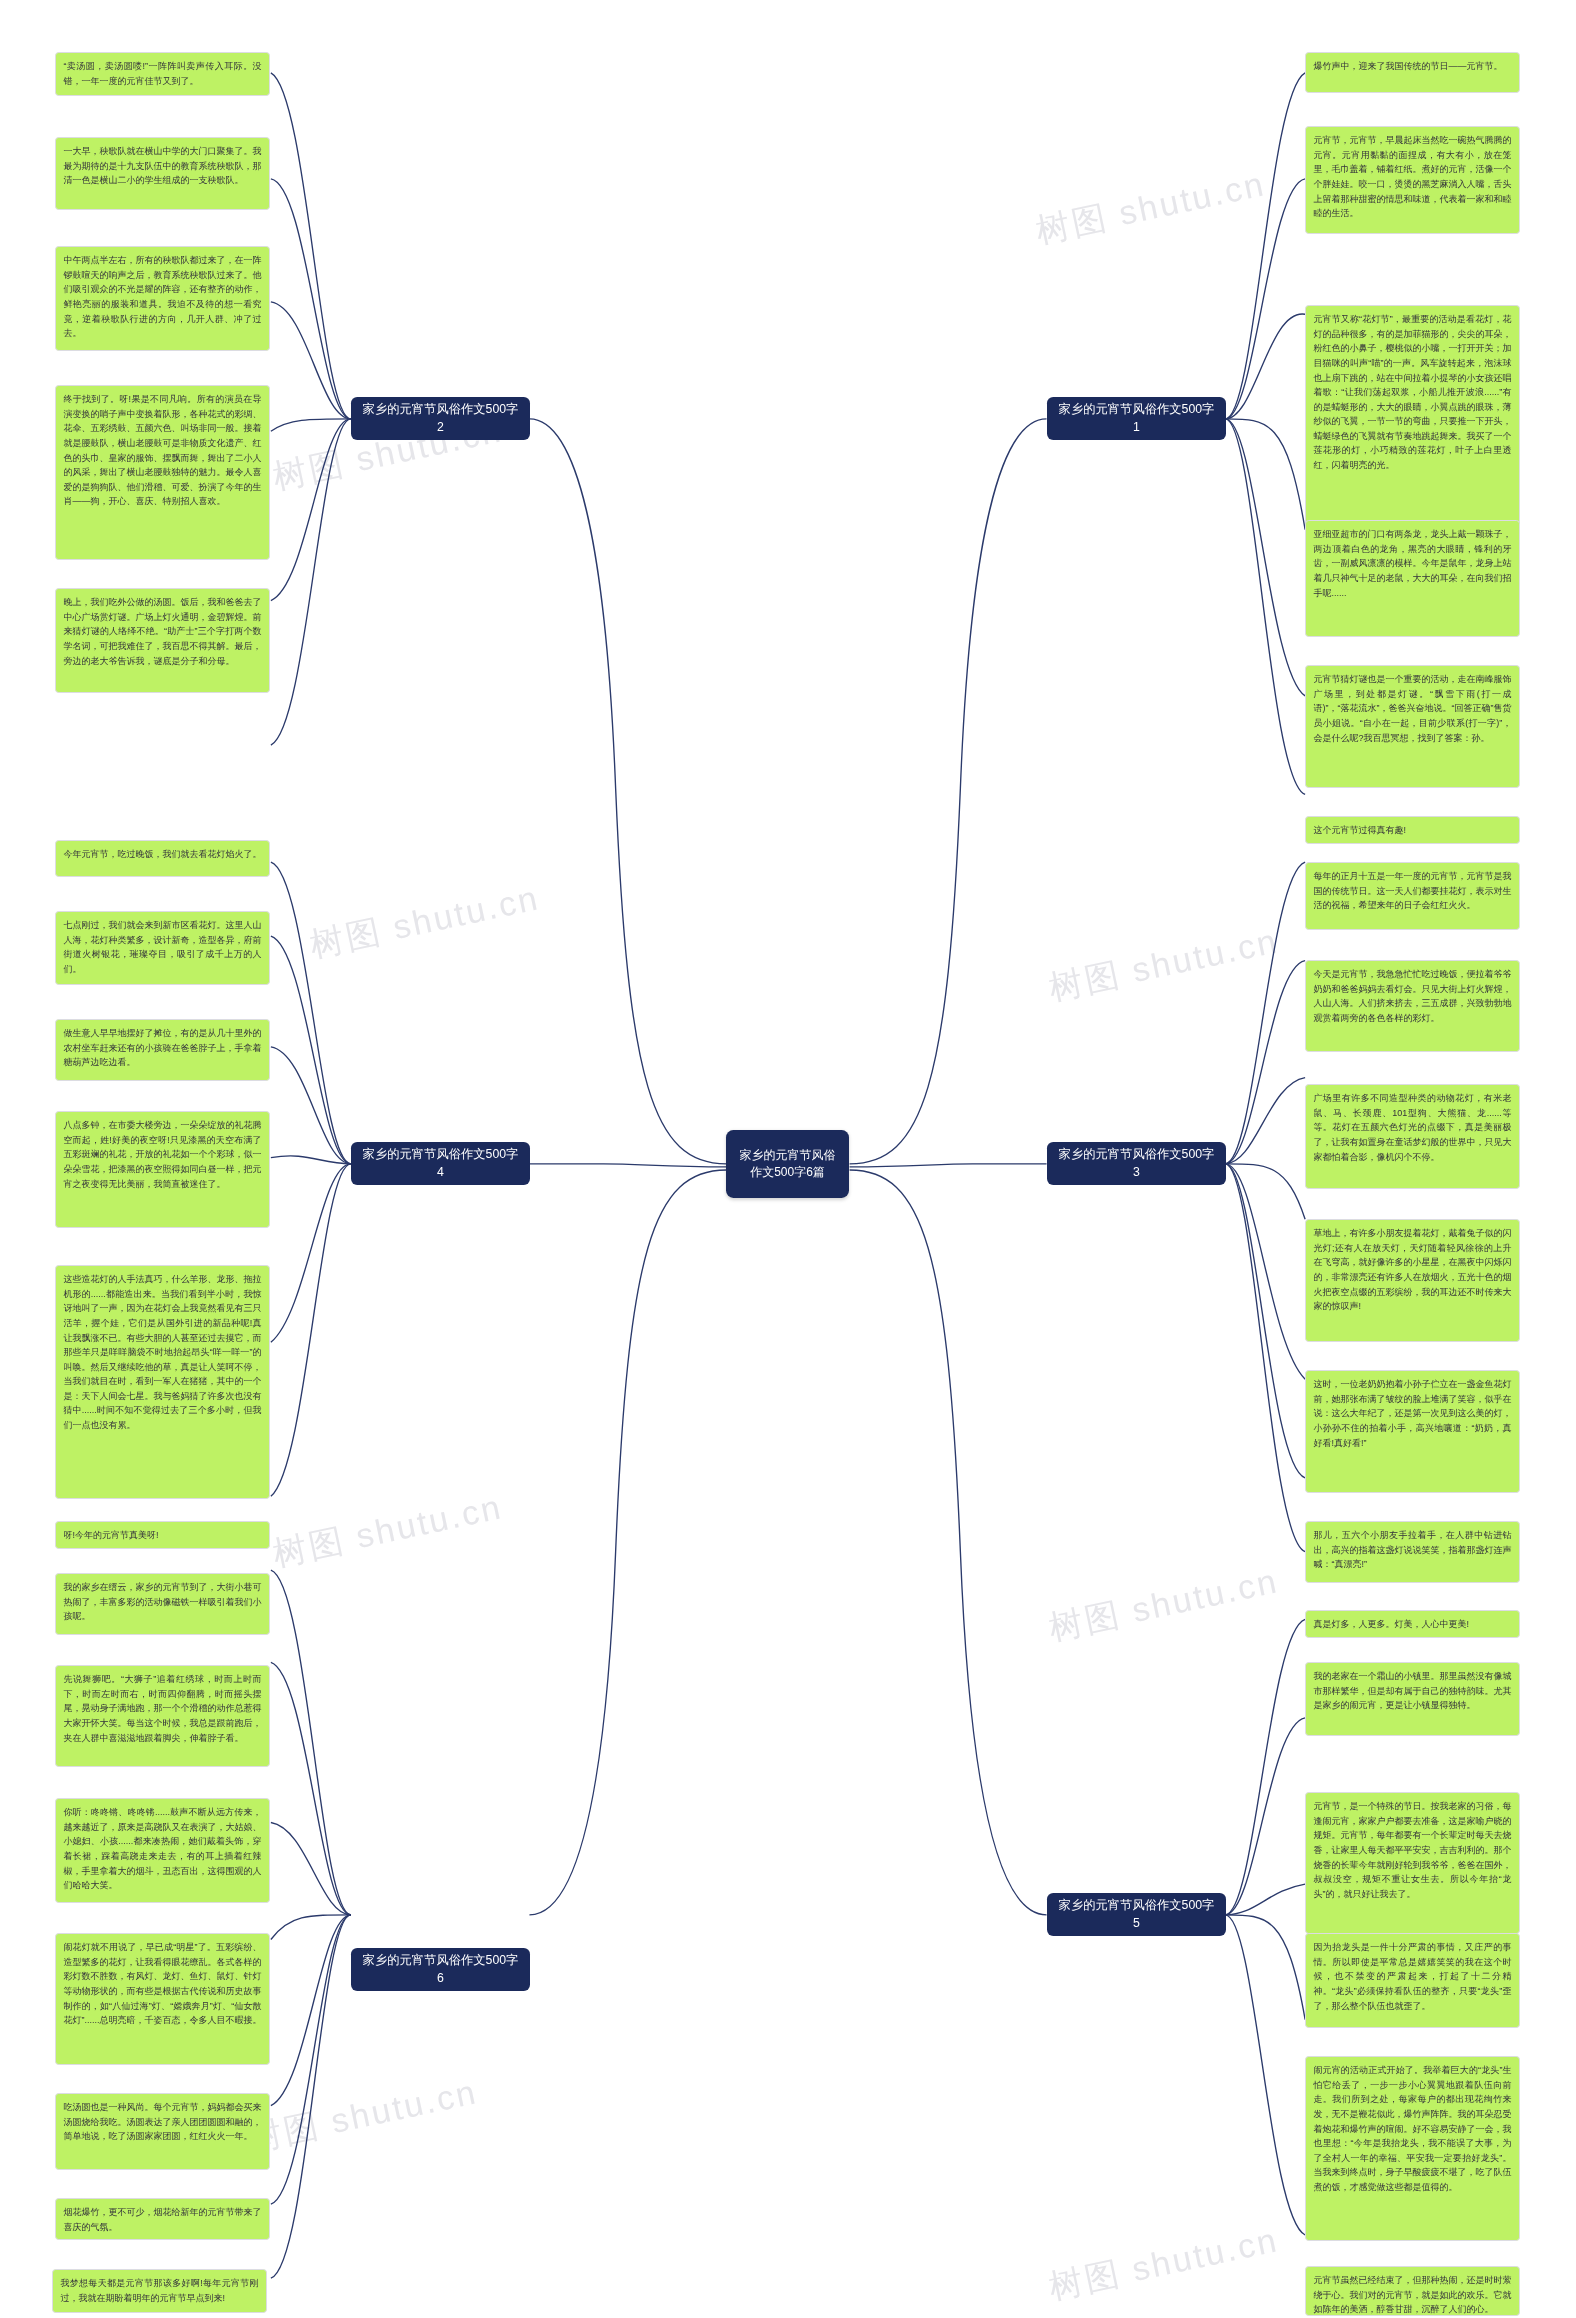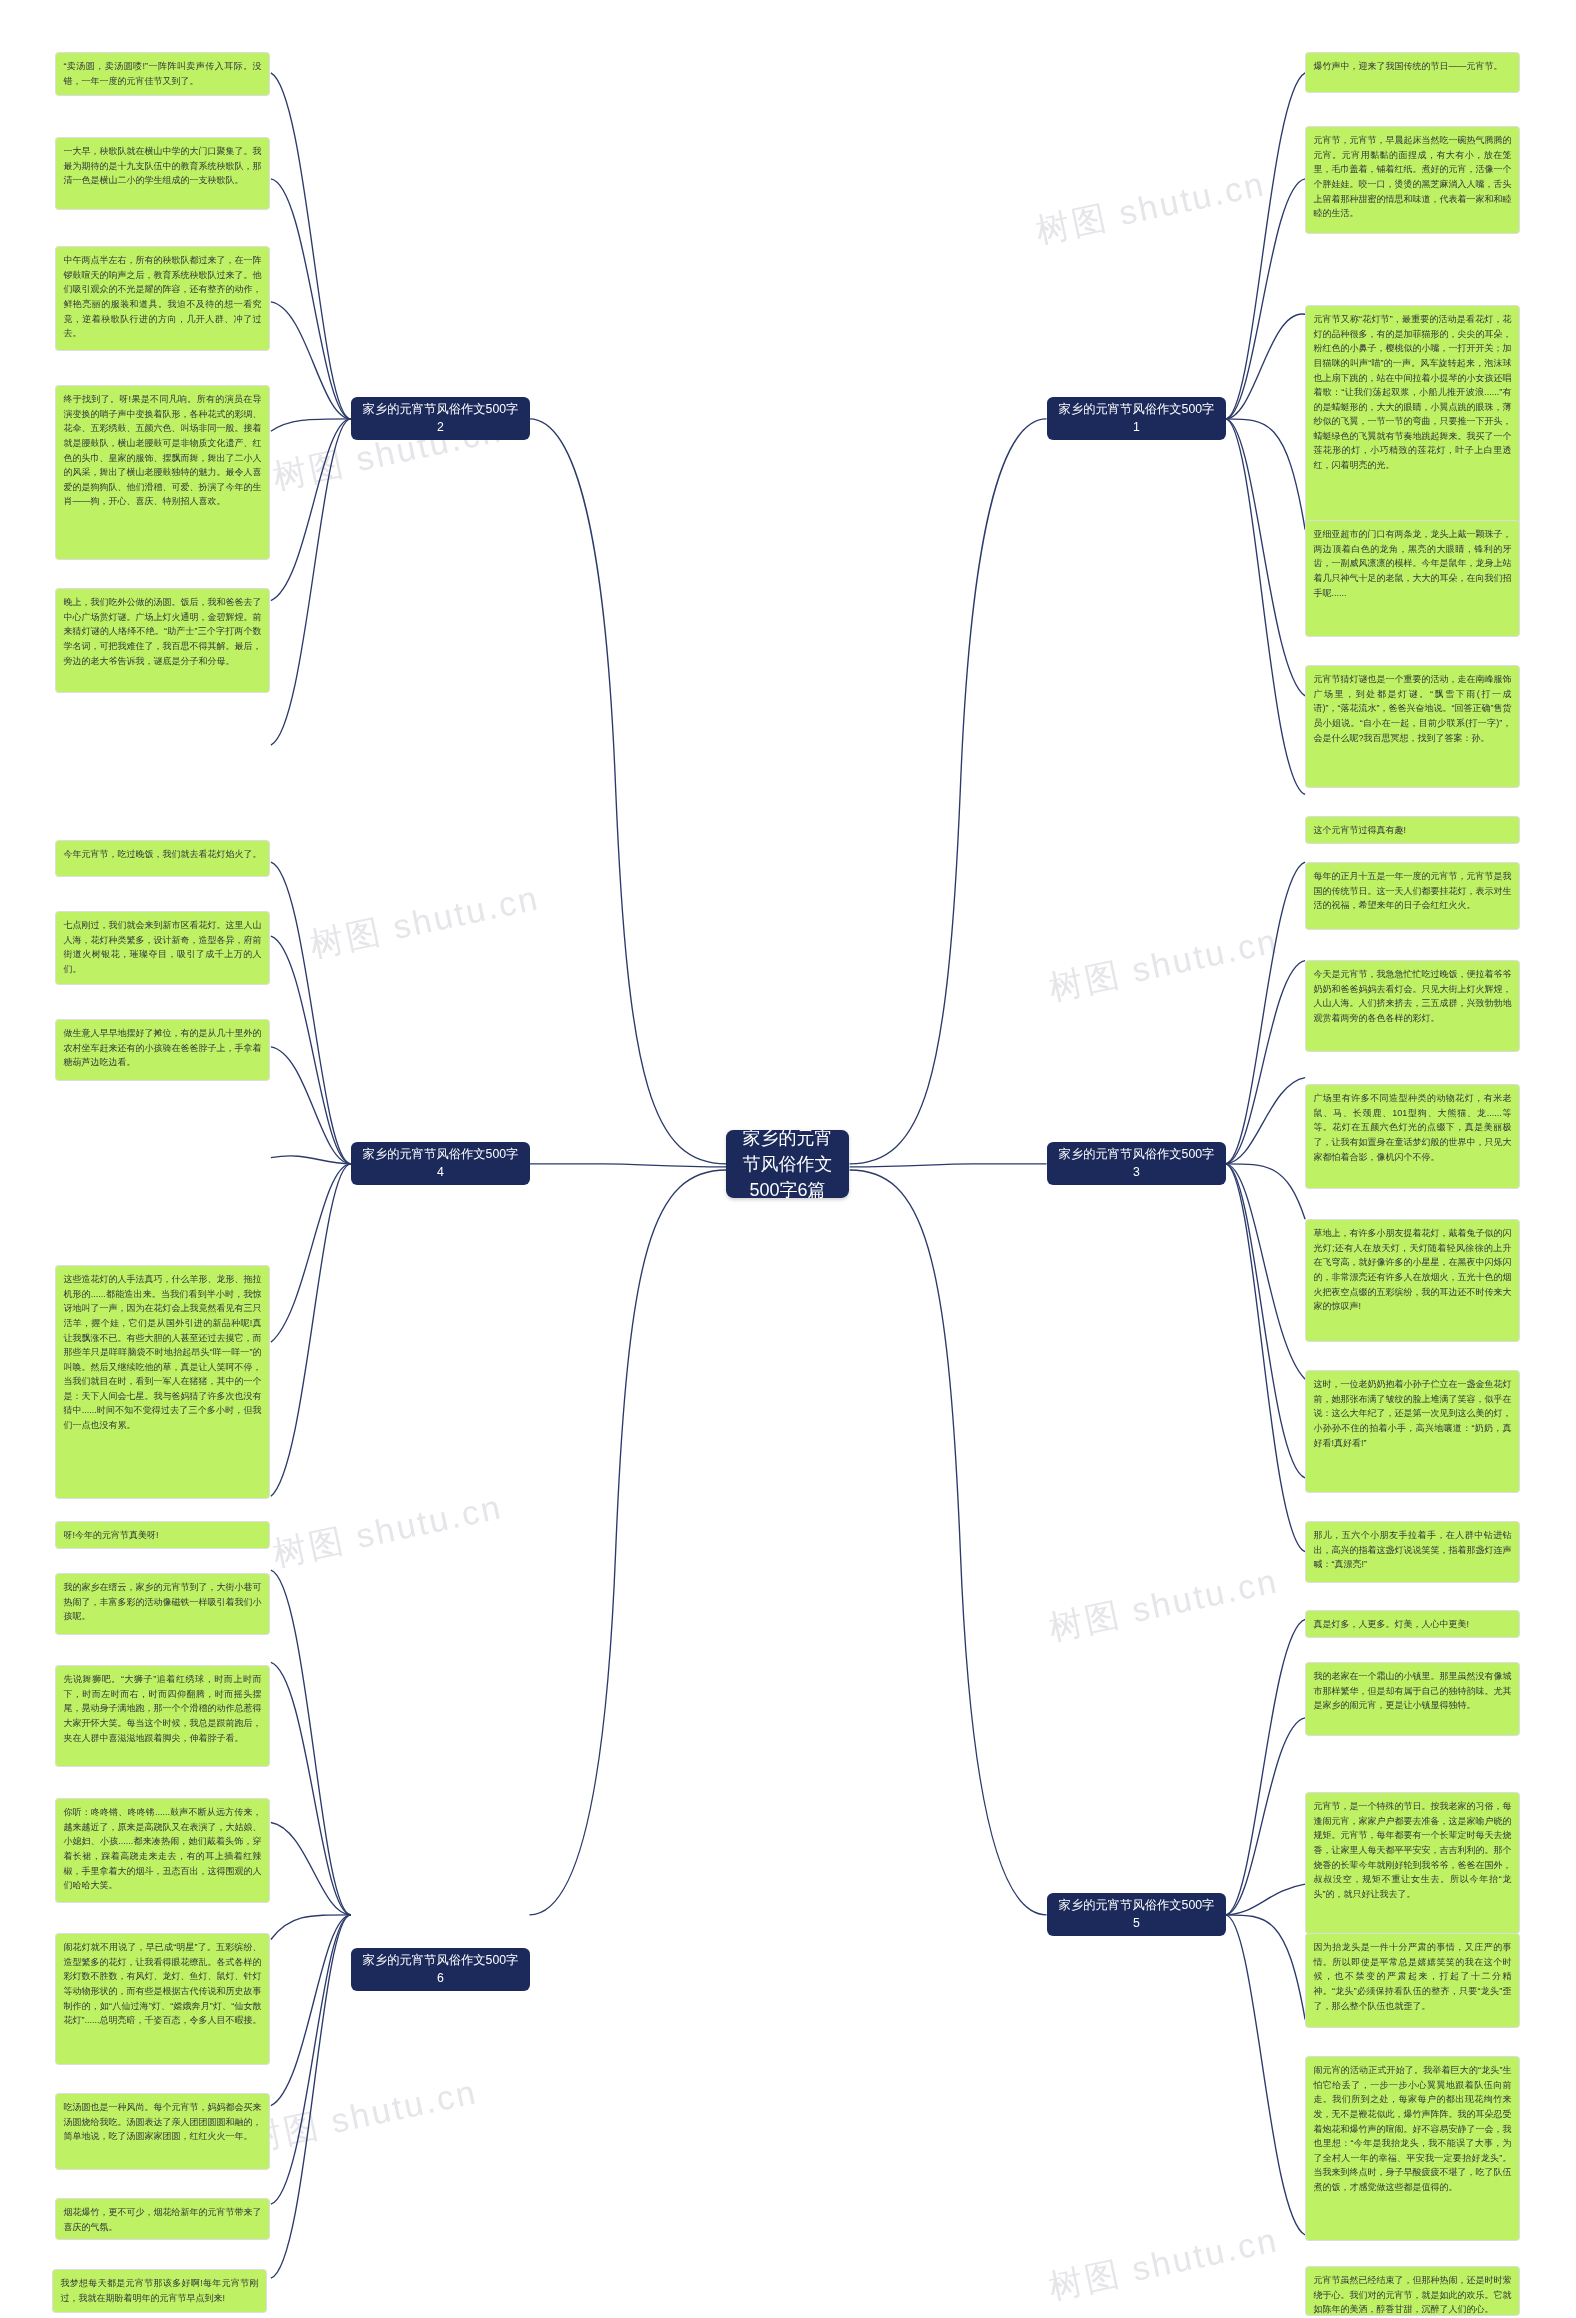--- a/index.html
+++ b/index.html
@@ -6,21 +6,21 @@
   body{font-family:"Liberation Sans","DejaVu Sans",sans-serif;}
   #canvas{position:relative;width:1576px;height:2319px;background:#fff;overflow:hidden;}
 
   
   .wm{position:absolute;color:#e6e6ea;font-size:34px;letter-spacing:2.5px;white-space:nowrap;
       transform:rotate(-12deg);user-select:none;pointer-events:none;font-family:"Liberation Sans",sans-serif;}
 
   
   .root{position:absolute;background:#1b2a5b;color:#ffffff;border-radius:7.4px;
         display:flex;align-items:center;justify-content:center;text-align:center;
-        font-size:18px;line-height:1.45;padding:8.6px 11px;box-sizing:border-box;
+        font-size:12px;line-height:1.45;padding:8.6px 11px;box-sizing:border-box;
         box-shadow:0 1.2px 3.7px rgba(0,0,0,.18);}
 
   
   .branch{position:absolute;background:#1b2a5b;color:#fff;border-radius:6.2px;
           display:flex;align-items:center;justify-content:center;text-align:center;
           font-size:12.3px;line-height:1.4;padding:6.2px 8.6px;box-sizing:border-box;}
 
   
   .leaf{position:absolute;background:#bef264;border:0.6px solid #dcdce2;border-radius:3.7px;
         color:#33333a;font-size:9px;line-height:1.62;padding:6.2px 7.4px;box-sizing:border-box;
@@ -108,20 +108,21 @@
 
   <div class="leaf" style="left:55px;top:52px;width:215px;height:44px;">“卖汤圆，卖汤圆喽!”一阵阵叫卖声传入耳际。没错，一年一度的元宵佳节又到了。</div>
   <div class="leaf" style="left:55px;top:137px;width:215px;height:73px;">一大早，秧歌队就在横山中学的大门口聚集了。我最为期待的是十九支队伍中的教育系统秧歌队，那清一色是横山二小的学生组成的一支秧歌队。</div>
   <div class="leaf" style="left:55px;top:246px;width:215px;height:105px;">中午两点半左右，所有的秧歌队都过来了，在一阵锣鼓喧天的响声之后，教育系统秧歌队过来了。他们吸引观众的不光是耀的阵容，还有整齐的动作，鲜艳亮丽的服装和道具。我迫不及待的想一看究竟，逆着秧歌队行进的方向，几开人群、冲了过去。</div>
   <div class="leaf" style="left:55px;top:385px;width:215px;height:175px;">终于找到了。呀!果是不同凡响。所有的演员在导演变换的哨子声中变换着队形，各种花式的彩绸、花伞、五彩绣鼓、五颜六色、叫场非同一般。接着就是腰鼓队，横山老腰鼓可是非物质文化遗产、红色的头巾、皇家的服饰、摆飘而舞，舞出了二小人的风采，舞出了横山老腰鼓独特的魅力。最令人喜爱的是狗狗队、他们滑稽、可爱、扮演了今年的生肖——狗，开心、喜庆、特别招人喜欢。</div>
   <div class="leaf" style="left:55px;top:588px;width:215px;height:105px;">晚上，我们吃外公做的汤圆。饭后，我和爸爸去了中心广场赏灯谜。广场上灯火通明，金碧辉煌。前来猜灯谜的人络绎不绝。“助产士”三个字打两个数学名词，可把我难住了，我百思不得其解。最后，旁边的老大爷告诉我，谜底是分子和分母。</div>
 
   <div class="leaf" style="left:55px;top:840px;width:215px;height:37px;">今年元宵节，吃过晚饭，我们就去看花灯焰火了。</div>
   <div class="leaf" style="left:55px;top:911px;width:215px;height:74px;">七点刚过，我们就会来到新市区看花灯。这里人山人海，花灯种类繁多，设计新奇，造型各异，府前街道火树银花，璀璨夺目，吸引了成千上万的人们。</div>
   <div class="leaf" style="left:55px;top:1019px;width:215px;height:62px;">做生意人早早地摆好了摊位，有的是从几十里外的农村坐车赶来还有的小孩骑在爸爸脖子上，手拿着糖葫芦边吃边看。</div>
+  <div class="leaf" style="left:55px;top:1111px;width:215px;height:117px;">八点多钟，在市委大楼旁边，一朵朵绽放的礼花腾空而起，姓!好美的夜空呀!只见漆黑的天空布满了五彩斑斓的礼花，开放的礼花如一个个彩球，似一朵朵雪花，把漆黑的夜空照得如同白昼一样，把元宵之夜变得无比美丽，我简直被迷住了。</div>
   <div class="leaf" style="left:55px;top:1265px;width:215px;height:234px;">这些造花灯的人手法真巧，什么羊形、龙形、拖拉机形的......都能造出来。当我们看到半小时，我惊讶地叫了一声，因为在花灯会上我竟然看见有三只活羊，握个娃，它们是从国外引进的新品种呢!真让我飘涨不已。有些大胆的人甚至还过去摸它，而那些羊只是咩咩脑袋不时地抬起昂头“咩一咩一”的叫唤。然后又继续吃他的草，真是让人笑呵不停，当我们就目在时，看到一军人在猪猪，其中的一个是：天下人间会七星。我与爸妈猜了许多次也没有猜中......时间不知不觉得过去了三个多小时，但我们一点也没有累。</div>
   <div class="leaf" style="left:55px;top:1521px;width:215px;height:28px;">呀!今年的元宵节真美呀!</div>
 
   <div class="leaf" style="left:55px;top:1573px;width:215px;height:62px;">我的家乡在缙云，家乡的元宵节到了，大街小巷可热闹了，丰富多彩的活动像磁铁一样吸引着我们小孩呢。</div>
   <div class="leaf" style="left:55px;top:1665px;width:215px;height:102px;">先说舞狮吧。“大狮子”追着红绣球，时而上时而下，时而左时而右，时而四仰翻腾，时而摇头摆尾，晃动身子满地跑，那一个个滑稽的动作总惹得大家开怀大笑。每当这个时候，我总是跟前跑后，夹在人群中喜滋滋地跟着脚尖，伸着脖子看。</div>
   <div class="leaf" style="left:55px;top:1798px;width:215px;height:105px;">你听：咚咚锵、咚咚锵......鼓声不断从远方传来，越来越近了，原来是高跷队又在表演了，大姑娘、小媳妇、小孩......都来凑热闹，她们戴着头饰，穿着长裙，踩着高跷走来走去，有的耳上插着红辣椒，手里拿着大的烟斗，丑态百出，这得围观的人们哈哈大笑。</div>
   <div class="leaf" style="left:55px;top:1933px;width:215px;height:132px;">闹花灯就不用说了，早已成“明星”了。五彩缤纷、造型繁多的花灯，让我看得眼花缭乱。各式各样的彩灯数不胜数，有风灯、龙灯、鱼灯、鼠灯、针灯等动物形状的，而有些是根据古代传说和历史故事制作的，如“八仙过海”灯、“嫦娥奔月”灯、“仙女散花灯”......总明亮暗，千姿百态，令多人目不暇接。</div>
   <div class="leaf" style="left:55px;top:2093px;width:215px;height:77px;">吃汤圆也是一种风尚。每个元宵节，妈妈都会买来汤圆烧给我吃。汤圆表达了亲人团团圆圆和融的，简单地说，吃了汤圆家家团圆，红红火火一年。</div>
   <div class="leaf" style="left:55px;top:2198px;width:215px;height:42px;">烟花爆竹，更不可少，烟花给新年的元宵节带来了喜庆的气氛。</div>
   <div class="leaf" style="left:52px;top:2269px;width:215px;height:44px;">我梦想每天都是元宵节那该多好啊!每年元宵节刚过，我就在期盼着明年的元宵节早点到来!</div>

